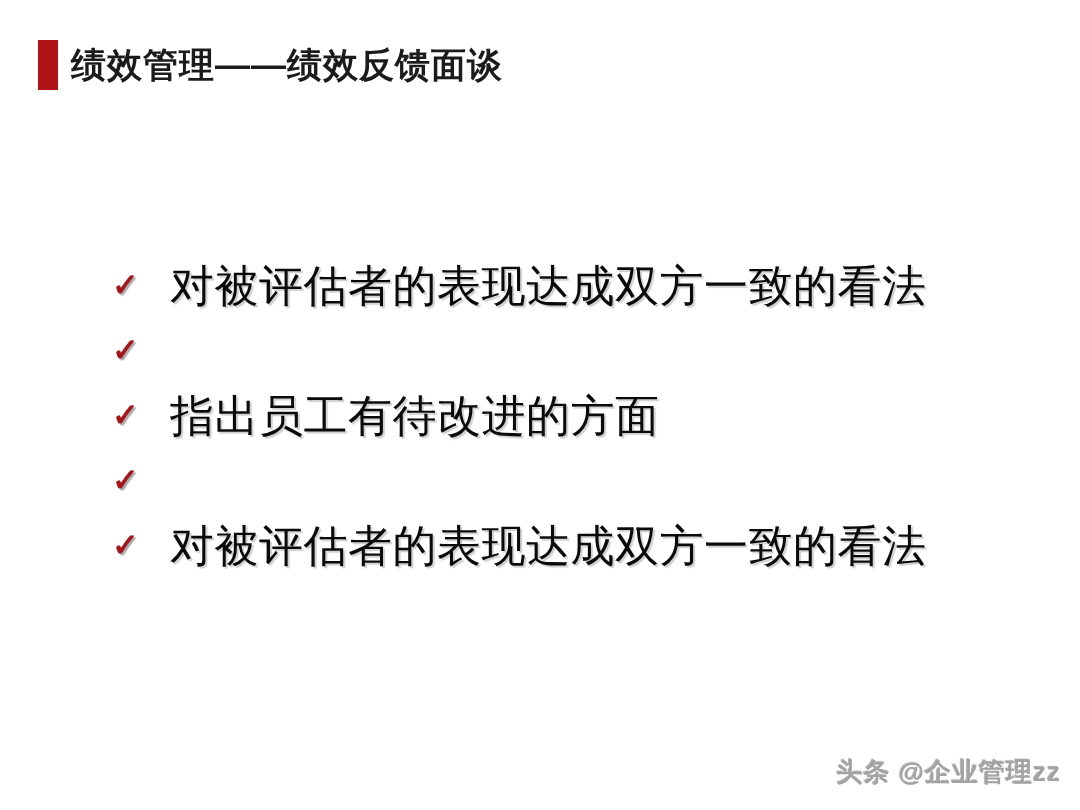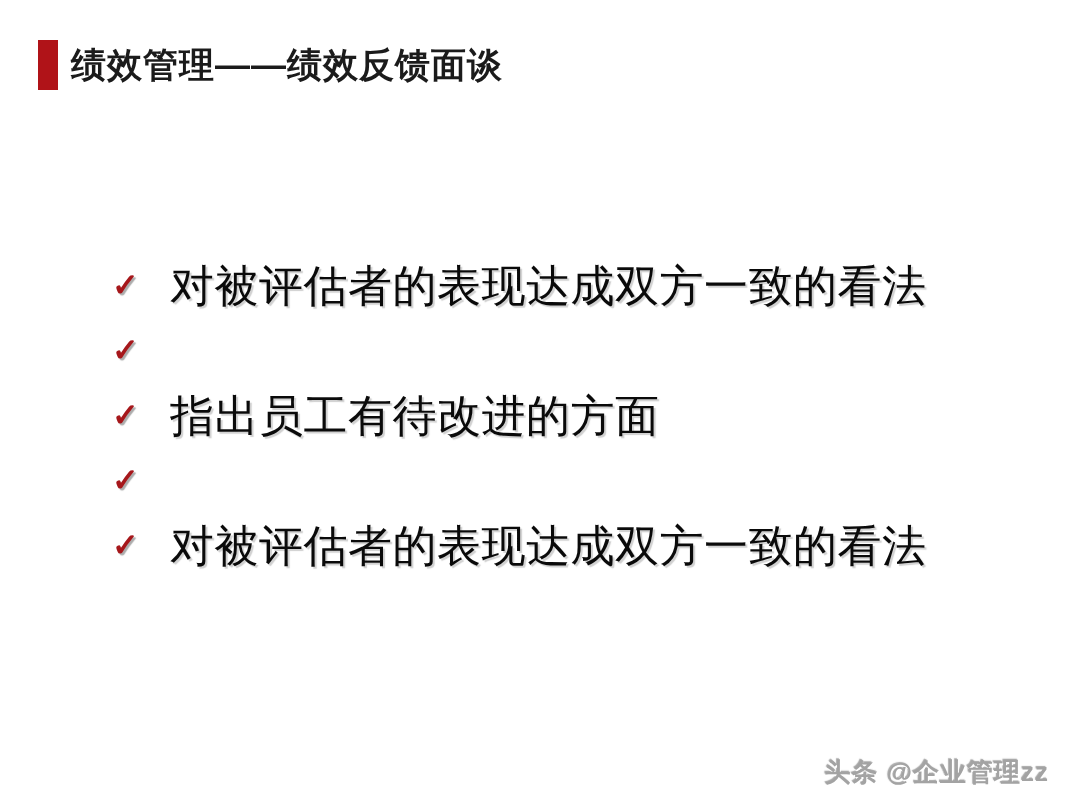--- a/index.html
+++ b/index.html
@@ -72,21 +72,21 @@
     color: #0a0a0a;
     letter-spacing: 0.5px;
     font-family: "Liberation Serif", "DejaVu Serif", serif;
     text-shadow: 2px 2px 1px rgba(120, 120, 120, 0.35);
     white-space: nowrap;
   }
 
   
   .watermark {
     position: absolute;
-    right: 39px;
+    right: 27px;
     bottom: 20px;
     font-size: 26px;
     font-weight: bold;
     letter-spacing: 1px;
     color: #a3a3a3;
     text-shadow: 1px 2px 0 #ffffff, -1px -1px 1px rgba(60, 60, 60, 0.45);
     font-family: "Liberation Sans", "DejaVu Sans", sans-serif;
     white-space: nowrap;
   }
 </style>

